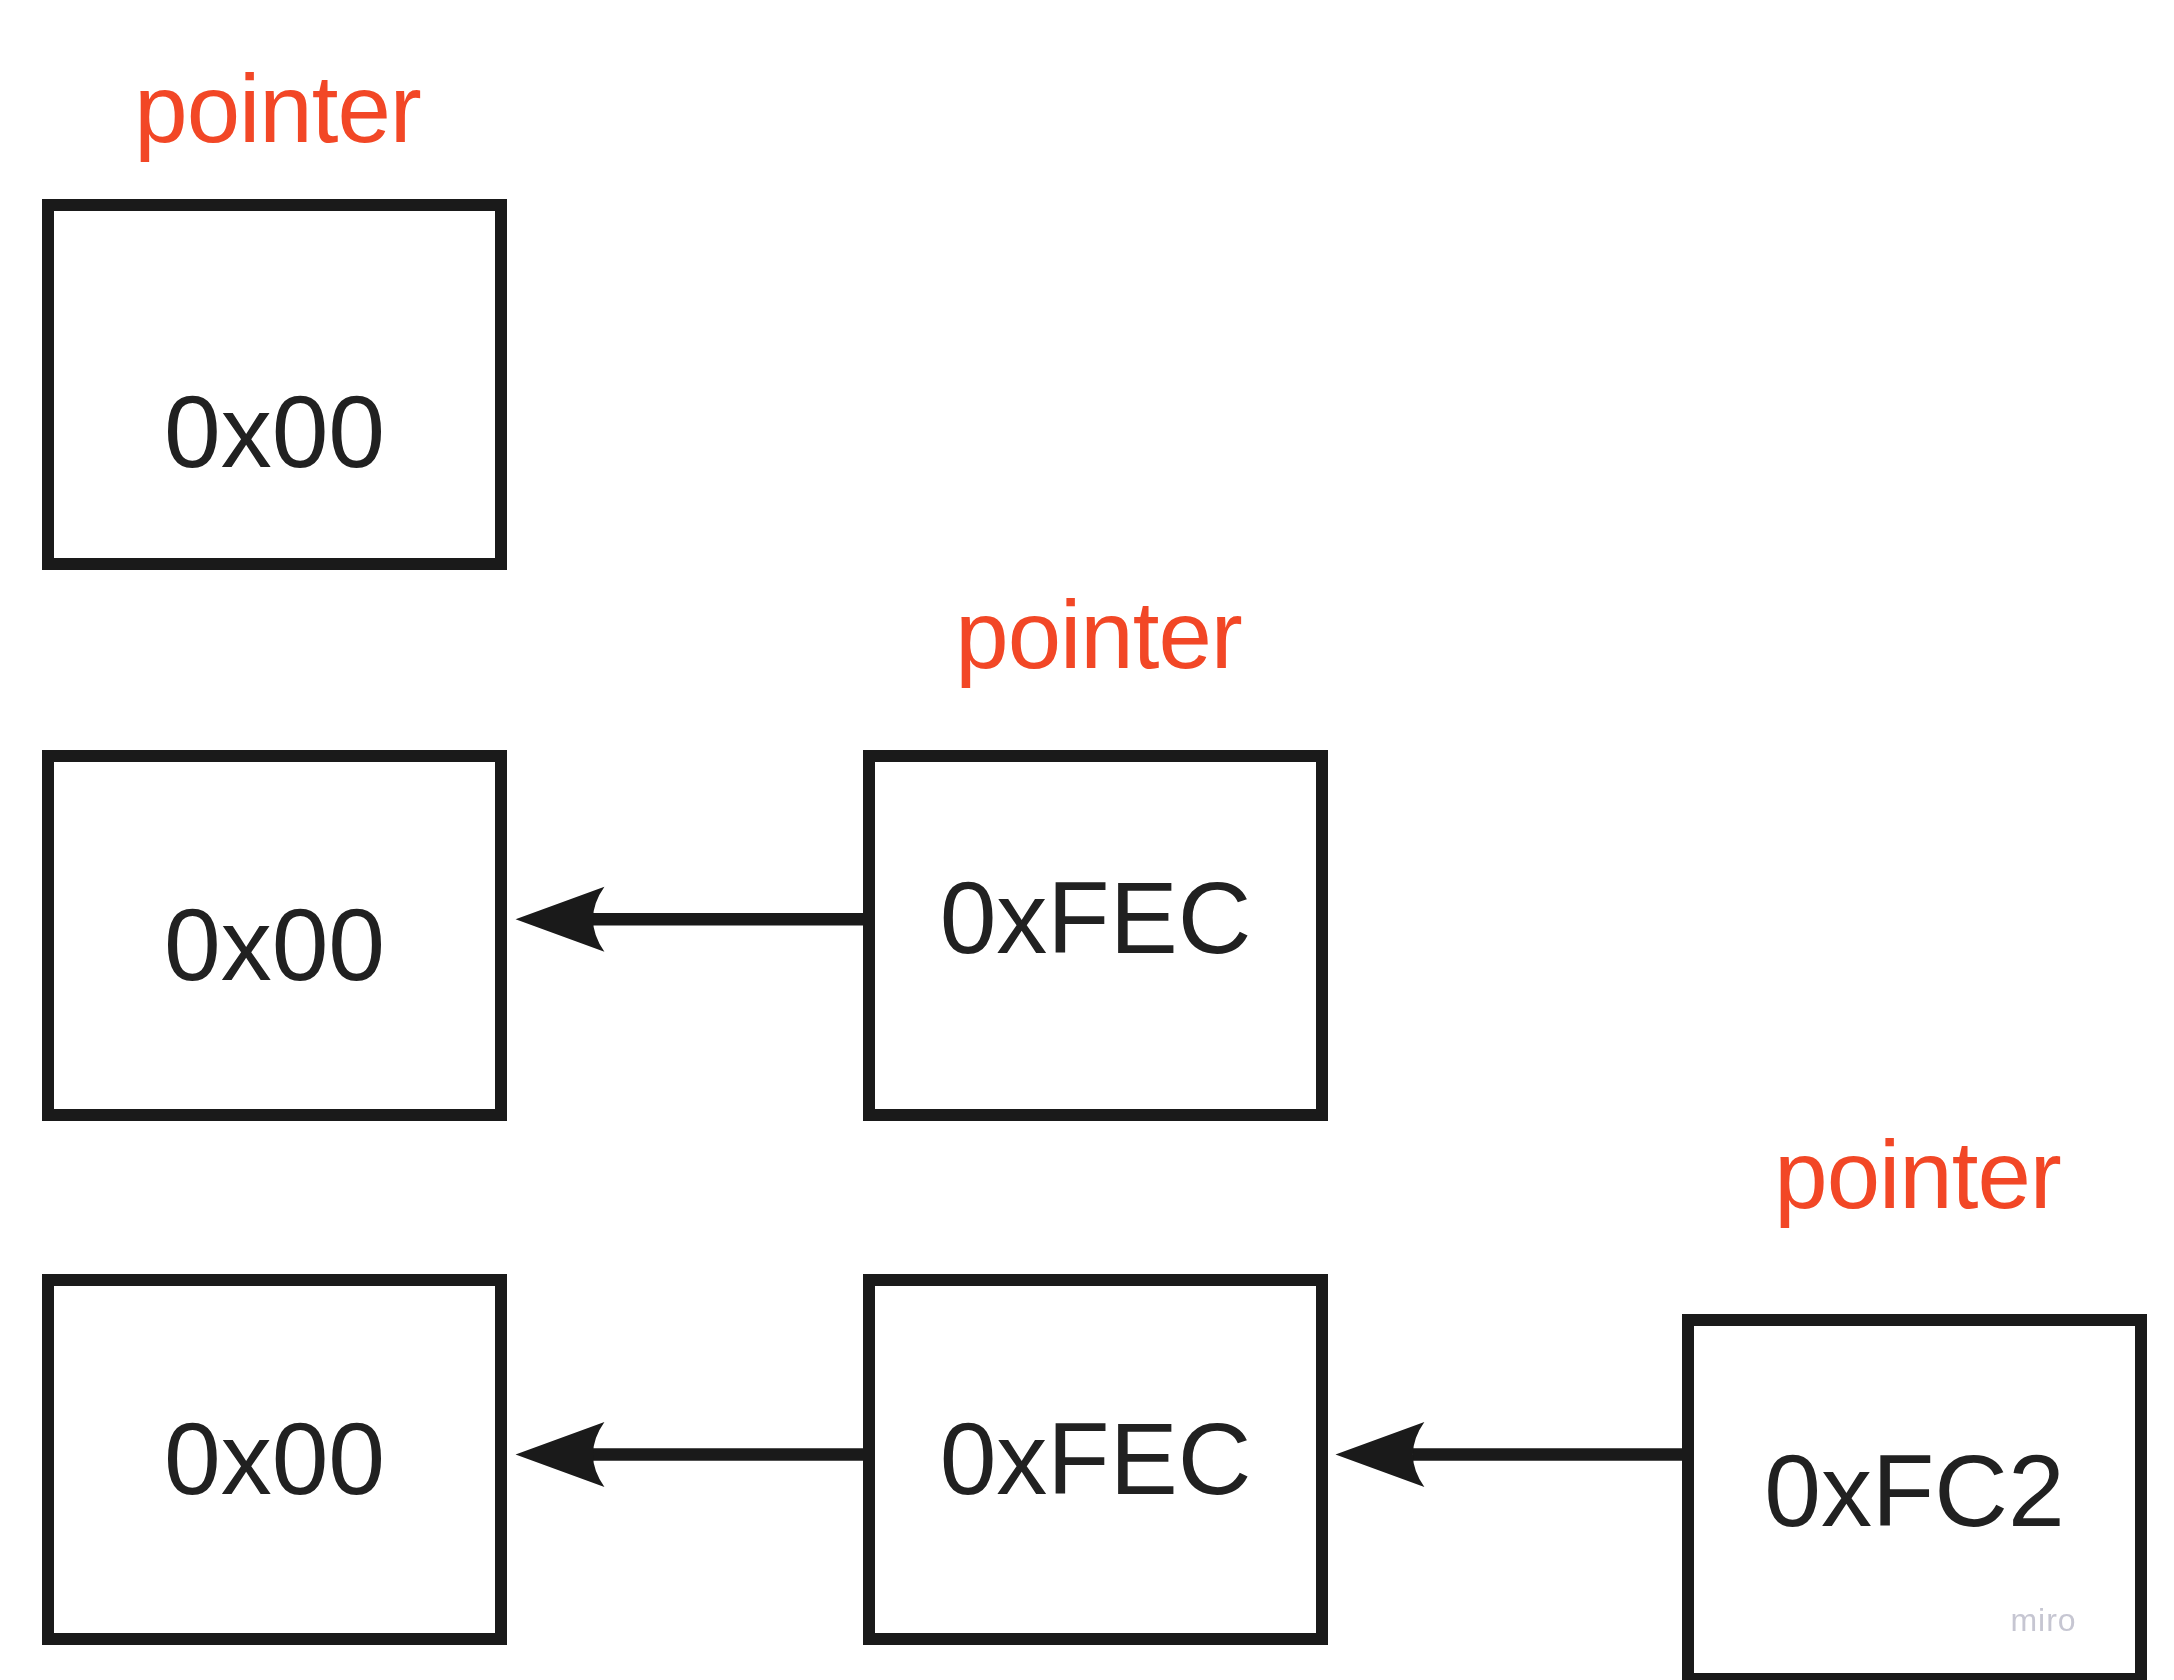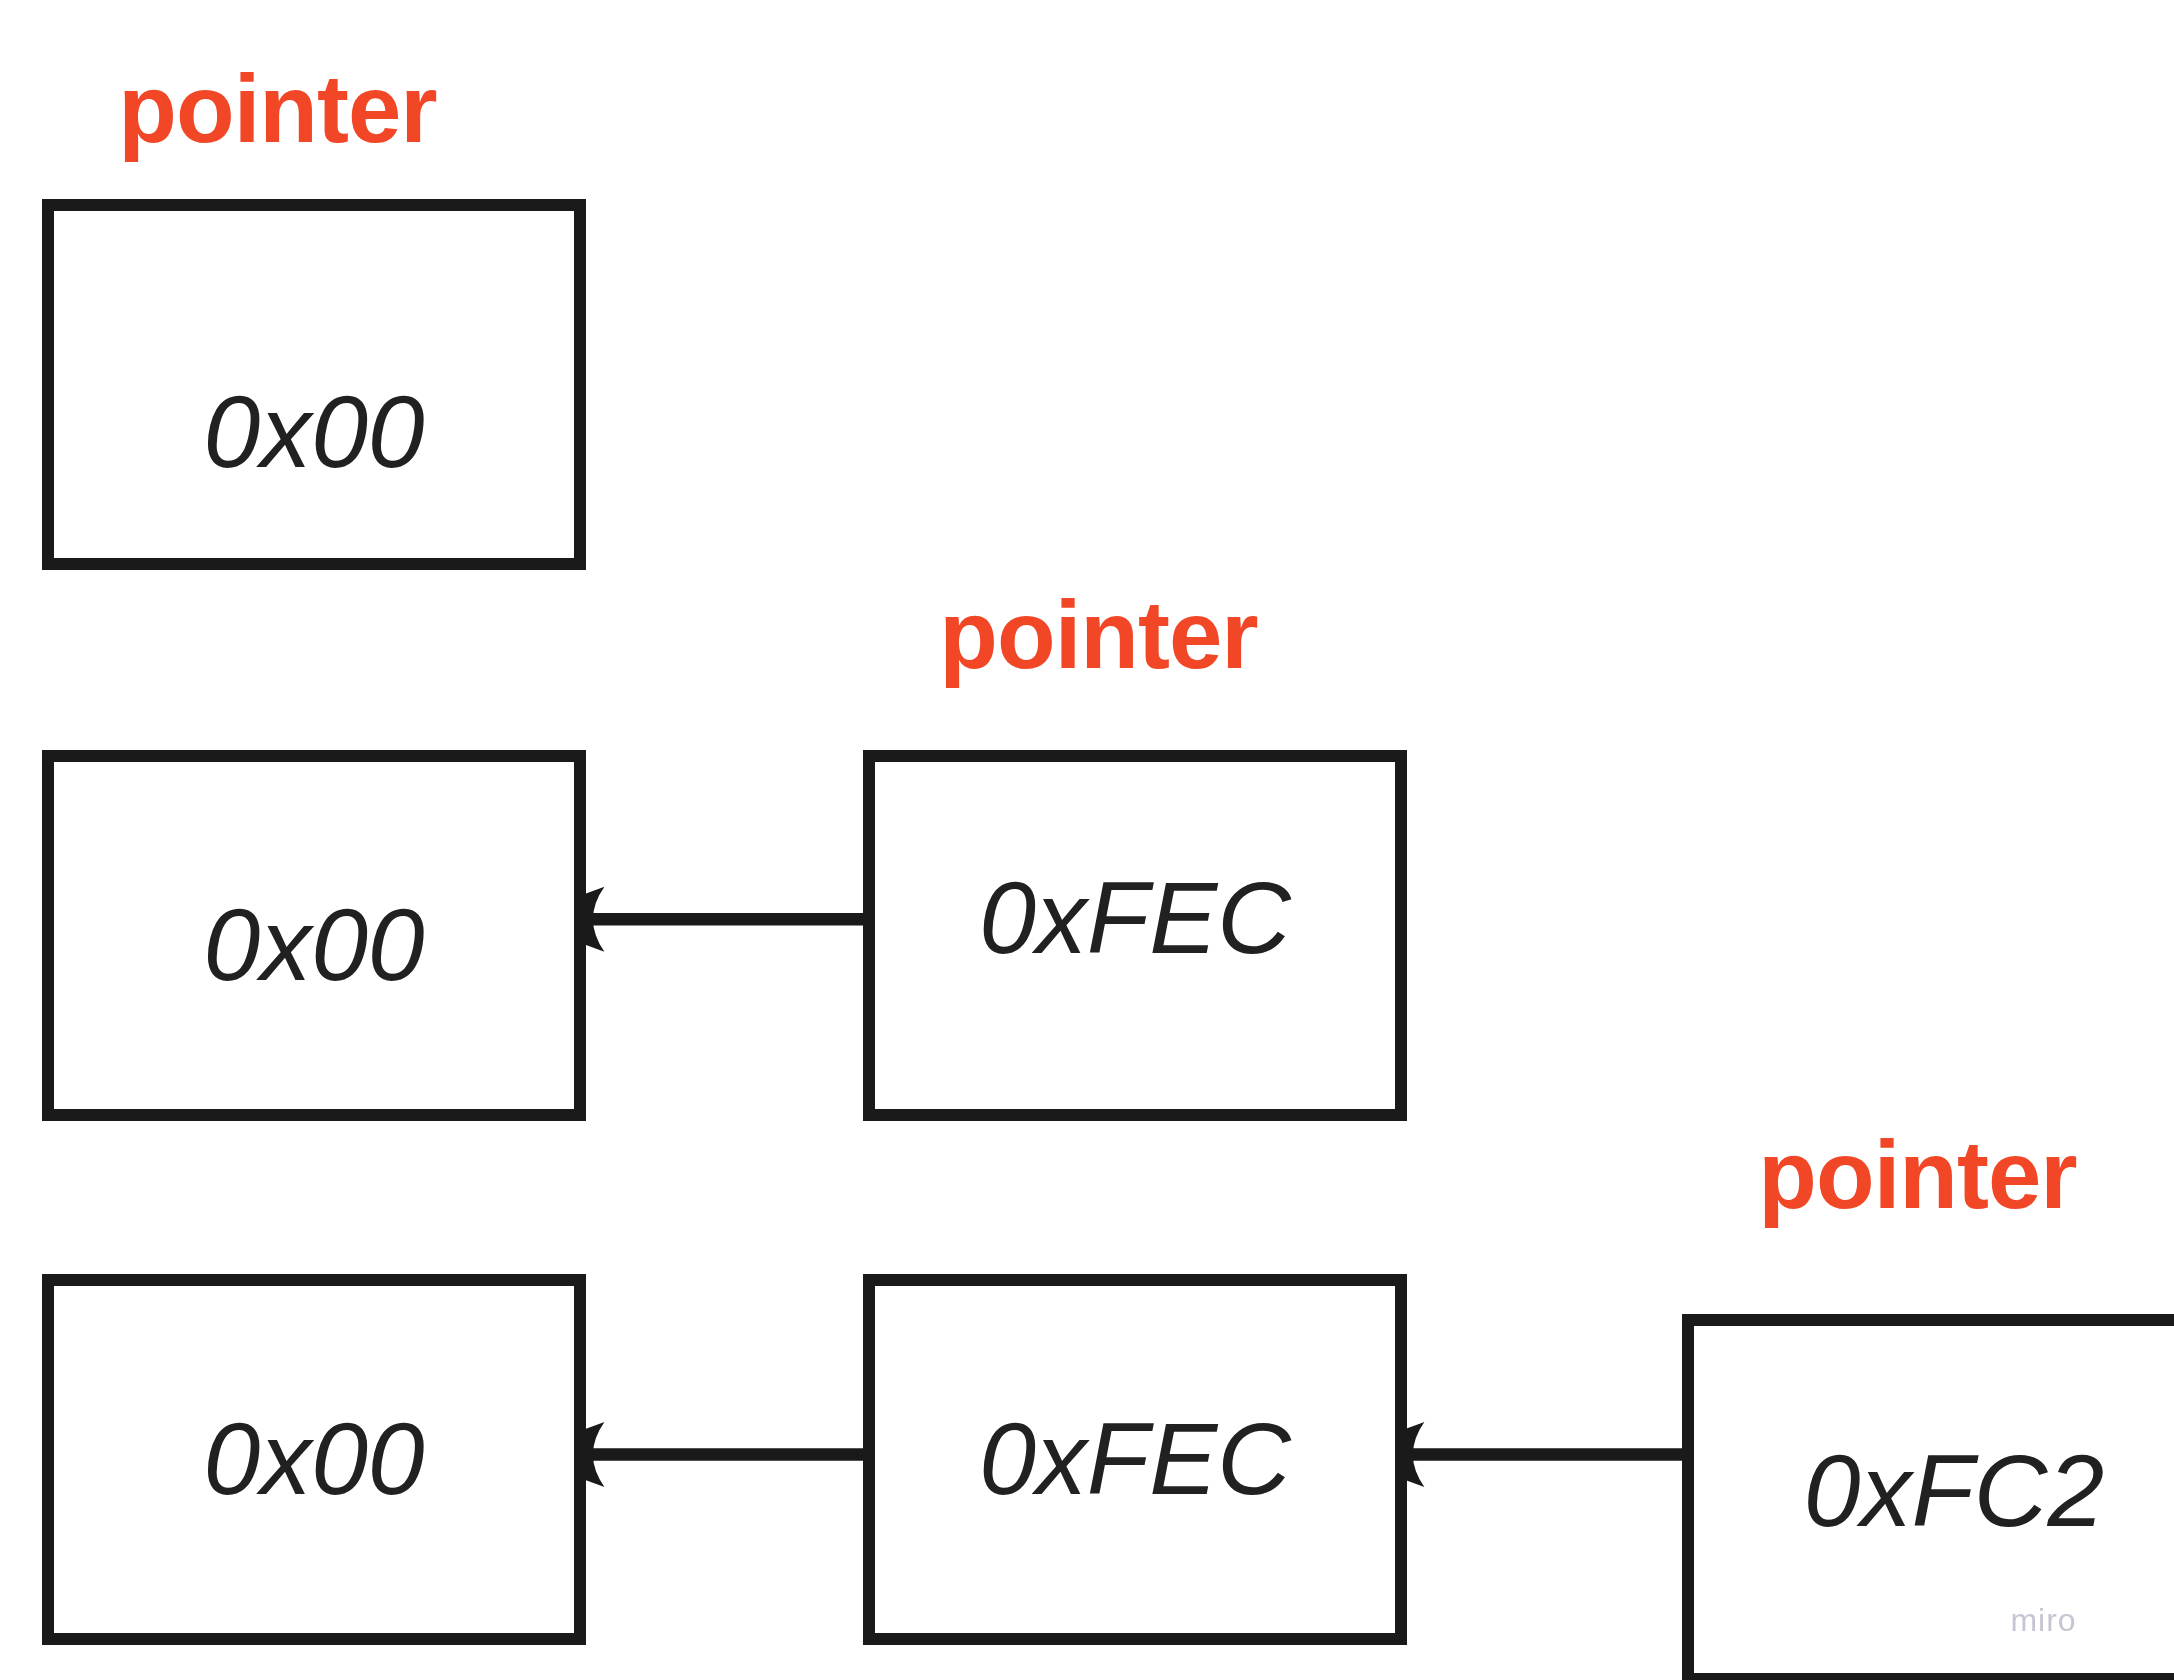--- a/index.html
+++ b/index.html
@@ -14,40 +14,39 @@
     background: #ffffff;
     overflow: hidden;
     font-family: "Liberation Sans", sans-serif;
   }
   .pointer-label {
     position: absolute;
     width: 471px;
     text-align: center;
     font-size: 96px;
     line-height: 1.05;
-    font-weight: 700;
+    font-weight: 400;
     color: #F24726;
     letter-spacing: -1px;
     white-space: nowrap;
   }
   #pointer-label-1 { left: 42px;   top: 59px;   }
   #pointer-label-2 { left: 863px;  top: 585px;  }
   #pointer-label-3 { left: 1682px; top: 1125px; }
 
   .mem-box {
     position: absolute;
-    width: 544px;
+    width: 465px;
     height: 371px;
     border: 12.4px solid #1A1A1A;
     box-sizing: border-box;
     background: #ffffff;
     display: flex;
     align-items: center;
     justify-content: center;
-    font-style: italic;
   }
   #box-r1c1 { left: 42px;   top: 199px;  }
   #box-r2c1 { left: 42px;   top: 750px;  }
   #box-r2c2 { left: 863px;  top: 750px;  }
   #box-r3c1 { left: 42px;   top: 1274px; }
   #box-r3c2 { left: 863px;  top: 1274px; }
   #box-r3c3 { left: 1682px; top: 1274px; margin-top: 40px; }
 
   .box-value {
     font-size: 102px;

